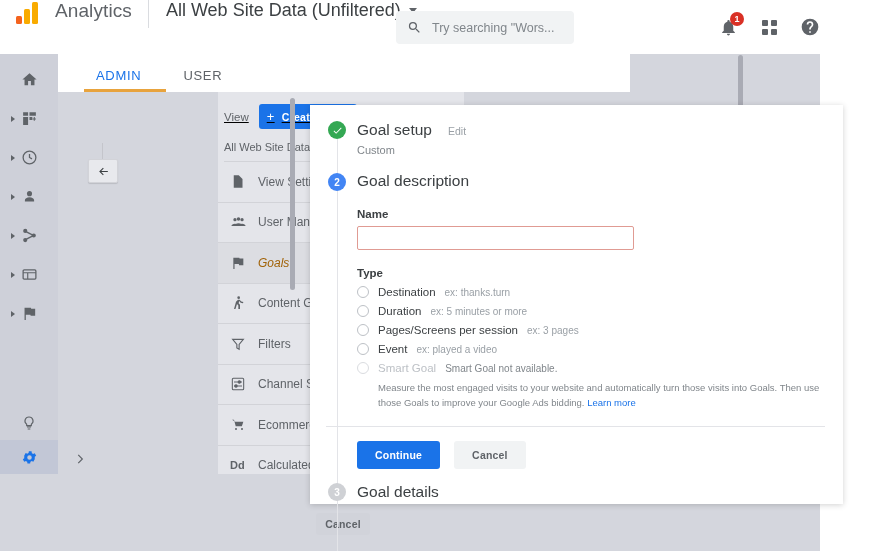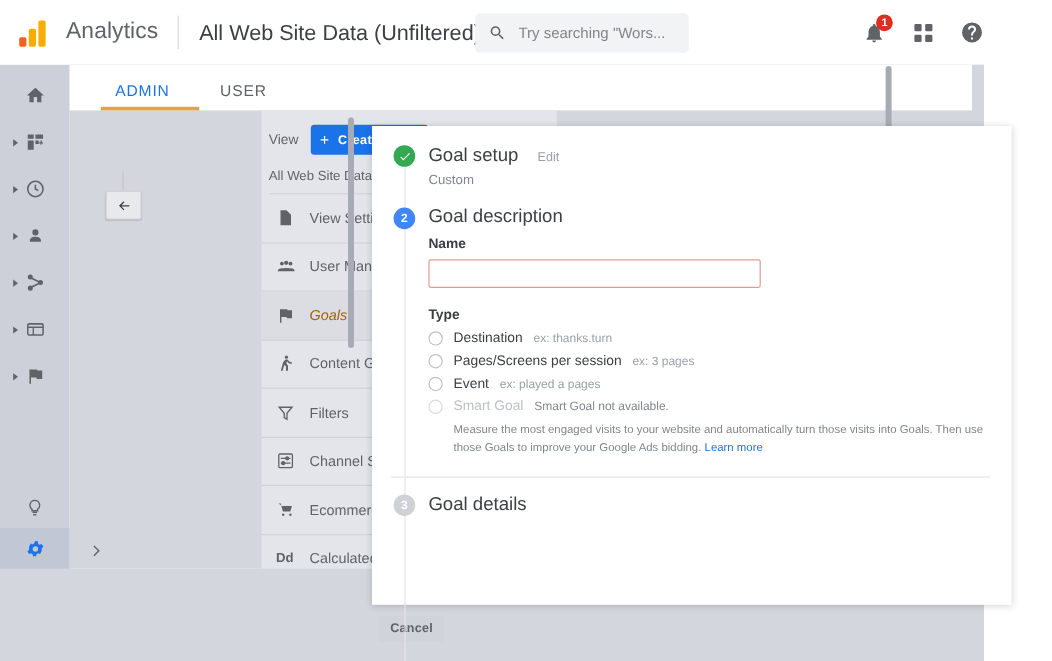--- a/index.html
+++ b/index.html
@@ -7,21 +7,21 @@
     width: 877px; height: 551px;
     font-family: "Liberation Sans", sans-serif;
     background: #ffffff;
     overflow: hidden;
   }
   #root { position: relative; width: 877px; height: 551px; background:#fff; }
 
   
   .topbar {
     position: absolute; left: 0; top: 0; width: 877px; height: 54px;
-    background: #ffffff; display: flex; align-items: center;
+    background: #ffffff; display: flex; align-items: flex-start;
   }
   .ga-logo { margin-left: 16px; width: 26px; height: 24px; position: relative; }
   .ga-logo i { position:absolute; bottom:0; border-radius:1.5px; display:block; }
   .ga-logo .b1 { left:0;  width:6px; height:8px;  background:#f4631e; }
   .ga-logo .b2 { left:8px; width:6px; height:15px; background:#f9ab00; }
   .ga-logo .b3 { left:16px;width:6px; height:22px; background:#f9ab00; }
   .brand {
     margin-left: 13px; font-size: 19px; color: #5f6368; letter-spacing: .1px;
   }
   .vdiv { width:1px; height:28px; background:#dadce0; margin-left:16px; }
@@ -85,21 +85,21 @@
   .tab-underline {
     position:absolute; left:26px; bottom:0; width:82px; height:3px; background:#e8a33d;
   }
   .tabs-bg-right { position:absolute; left:0; top:0; width:762px; height:38px; background:#d4d6dd; }
 
   
   .adminpanel {
     position:absolute; left:160px; top:38px; width:246px; height:382px;
     background:#e4e5ea;
   }
-  .vrow { display:flex; align-items:center; padding: 12px 0 0 0; margin-left:6px; }
+  .vrow { display:flex; align-items:center; padding: 12px 0 0 0; margin-left:6px;text-decoration:underline; }
   .vlabel { font-size:11.5px; color:#5f6368; }
   .createview {
     margin-left:10px; background:#1a73e8; color:#fff; font-size:10.5px; font-weight:bold;
     border-radius:3px; padding:6px 13px 6px 8px; display:flex; align-items:center; letter-spacing:.3px;
   }
   .plusic { margin-right:7px; font-size:13px; font-weight:400; line-height:1; }
   .viewname { font-size:11px; color:#5f6368; margin:12px 0 8px 6px; }
   .hsep { height:1px; background:#d2d3d8; margin-left:6px; }
   .mrow {
     display:flex; align-items:center; height:40.5px; padding-left:12px;
@@ -327,21 +327,21 @@
         <div class="rail-sel" style="height:34px"></div>
         <svg style="position:relative;z-index:2" width="17" height="17" viewBox="0 0 24 24" fill="#1a73e8">
             <path d="M19.4 13a7.8 7.8 0 0 0 0-2l2-1.6-2-3.4-2.4 1a7.6 7.6 0 0 0-1.7-1L14.9 3h-3.8l-.4 2.6c-.6.2-1.2.6-1.7 1l-2.4-1-2 3.4L4.6 11a7.8 7.8 0 0 0 0 2l-2 1.6 2 3.4 2.4-1c.5.4 1.1.8 1.7 1l.4 2.6h3.8l.4-2.6c.6-.2 1.2-.6 1.7-1l2.4 1 2-3.4zM12 15.2A3.2 3.2 0 1 1 12 8.8a3.2 3.2 0 0 1 0 6.4z"></path>
           </svg>
       </div>
     </div>
   </div>
 
   <div class="content">
     <div class="tabs-bg-right"></div>
-    <div class="tabs" style="width:752px">
+    <div class="tabs" style="width:572px">
       <div class="tab active">ADMIN</div>
       <div class="tab" style="margin-left:18px">USER</div>
       <div class="tab-underline"></div>
     </div>
 
     <div class="adminpanel">
       <div class="vrow">
         <span class="vlabel">View</span>
         <div class="createview">
           <span class="plusic">+</span>
@@ -461,57 +461,66 @@
         <span class="s-title">Goal setup</span>
         <span class="s-edit">Edit</span>
       </div>
       <div class="s-sub">Custom</div>
     </div>
 
     <div class="step" style="padding-top:16px">
       <div class="stepdot dot-blue" style="top:17px">2</div>
       <div class="s-title">Goal description</div>
 
-      <div style="margin-top:8px">
+      <div style="margin-top:18px">
         <div class="flabel">Name</div>
         <input class="nameinput" value="" placeholder="" style="">
       </div>
 
 
       <div style="margin-top:17px">
         <div class="flabel">Type</div>
 
         <div class="radio-row">
           <span class="radio"></span>
           <span class="rtitle">Destination</span>
           <span class="rhint">ex: thanks.turn</span>
         </div>
         <div class="radio-row">
           <span class="radio"></span>
+          <span class="rtitle">Duration</span>
+          <span class="rhint">ex: 5 minutes or more</span>
+        </div>
+        <div class="radio-row">
+          <span class="radio"></span>
           <span class="rtitle">Pages/Screens per session</span>
           <span class="rhint">ex: 3 pages</span>
         </div>
         <div class="radio-row">
           <span class="radio"></span>
           <span class="rtitle">Event</span>
-          <span class="rhint">ex: played a pages</span>
+          <span class="rhint">ex: played a video</span>
         </div>
         <div class="radio-row">
           <span class="radio dis"></span>
           <span class="rtitle dis">Smart Goal</span>
           <span class="rhint dark">Smart Goal not available.</span>
         </div>
 
         <div class="blurb" style="margin-left:21px">
           <span>Measure the most engaged visits to your website and automatically turn those visits into Goals. Then use those Goals to improve your Google Ads bidding. </span><a href="#">Learn more</a>
         </div>
       </div>
 
       <div class="hr" style="margin-left:-31px"></div>
 
+      <div style="margin-top:14px;display:flex;align-items:center">
+        <button class="btn-continue">Continue</button>
+        <button class="btn-cancel">Cancel</button>
+      </div>
     </div>
 
     <div class="step" style="padding-top:14px;padding-bottom:14px">
       <div class="stepdot dot-grey" style="top:14px">3</div>
       <div class="s-title">Goal details</div>
     </div>
 
   </div>
 
 </div>

